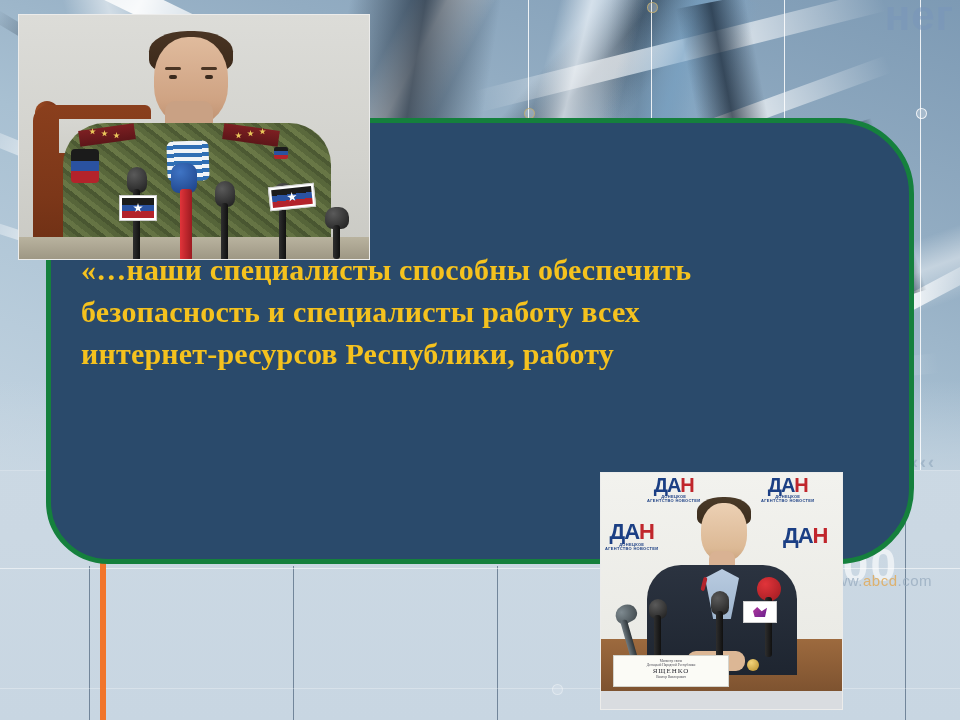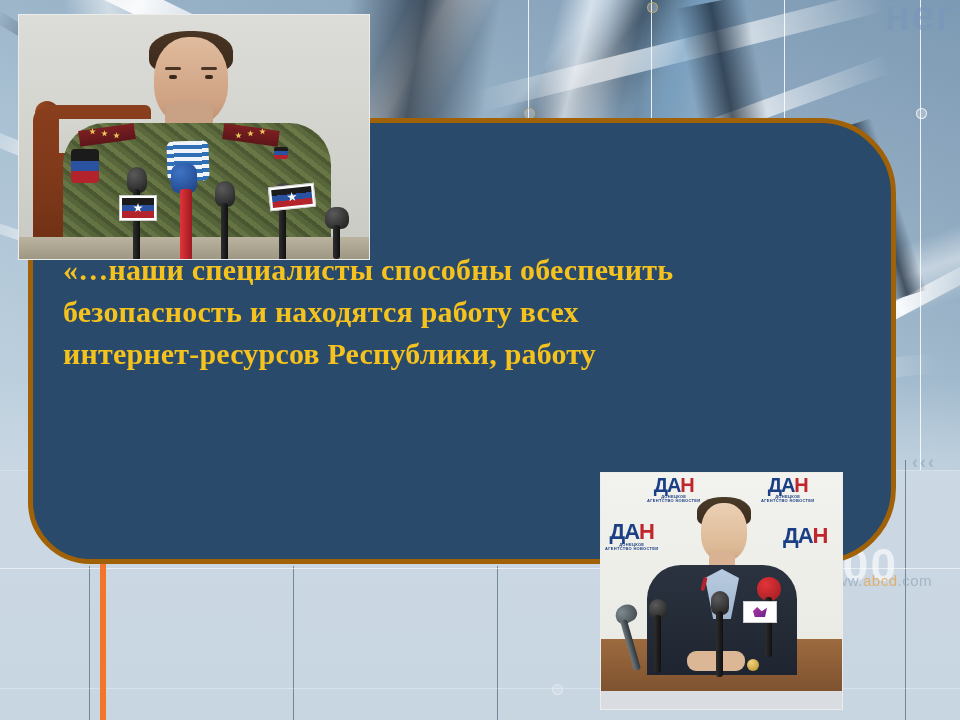--- a/index.html
+++ b/index.html
@@ -132,26 +132,26 @@
     position: absolute;
     left: 100px; top: 556px;
     width: 6px; height: 164px;
     background: #f37021;
     opacity: .95;
   }
 
   
   #quote-panel {
     position: absolute;
-    left: 28px;
+    left: 46px;
     top: 118px;
     width: 868px;
     height: 446px;
     background: #2a4a6b;
-    border: 5px solid #a16207;
+    border: 5px solid #15803d;
     border-radius: 0 76px 76px 0;
     box-sizing: border-box;
   }
   
   #quote-panel.rounded-bl {
     border-bottom-left-radius: 62px;
   }
 
   #quote-text {
     position: absolute;
@@ -459,21 +459,21 @@
   <div class="watermark wm-top" style="right:6px; top:-8px;">нег</div>
   <div class="watermark wm-dots" style="right:24px; top:452px;">‹‹‹</div>
   <div class="watermark wm-big" style="right:62px; top:538px;">700</div>
   <div class="watermark wm-url" style="right:28px; top:572px;"><span>http://www.</span><span class="accent">abcd</span><span>.com</span></div>
 
   <div class="left-orange-bar"></div>
 
   <div id="quote-panel" class="rounded-bl">
     <div id="quote-text">
       <span class="ln">«…наши специалисты способны обеспечить</span>
-      <span class="ln">безопасность и находятся работу всех</span>
+      <span class="ln">безопасность и специалисты работу всех</span>
       <span class="ln">интернет-ресурсов Республики, работу</span>
     </div>
   </div>
 
   <div class="photo" id="photo-officer">
     <div class="wall"></div>
     <div class="chairpost"></div>
     <div class="chairback"></div>
     <div class="chaircut"></div>
 
@@ -576,15 +576,21 @@
       <div class="stem" style="left:5px; top:20px; height:66px;"></div>
     </div>
     <div class="mic red" style="left:156px; top:104px;">
       <div class="head-blk" style="left:0; top:0; width:24px; height:24px; border-radius:50%;"></div>
       <div class="stem" style="left:8px; top:20px; height:60px;"></div>
       <div class="flag" style="left:-14px; top:24px; width:34px; height:22px;">
         <div style="position:absolute; left:50%; top:50%; width:14px; height:10px; margin:-5px 0 0 -7px; background:linear-gradient(135deg,#b0379c,#6a1f8e); clip-path:polygon(0 40%,30% 0,62% 42%,100% 8%,86% 100%,12% 100%);"></div>
       </div>
     </div>
 
+    <div class="nameplate">
+      <span class="np-l np-l1">Министр связи</span>
+      <span class="np-l np-l2">Донецкой Народной Республики</span>
+      <span class="np-l np-l3">ЯЩЕНКО</span>
+      <span class="np-l np-l4">Виктор Викторович</span>
+    </div>
   </div>
 
 </div>
 
 </body></html>

